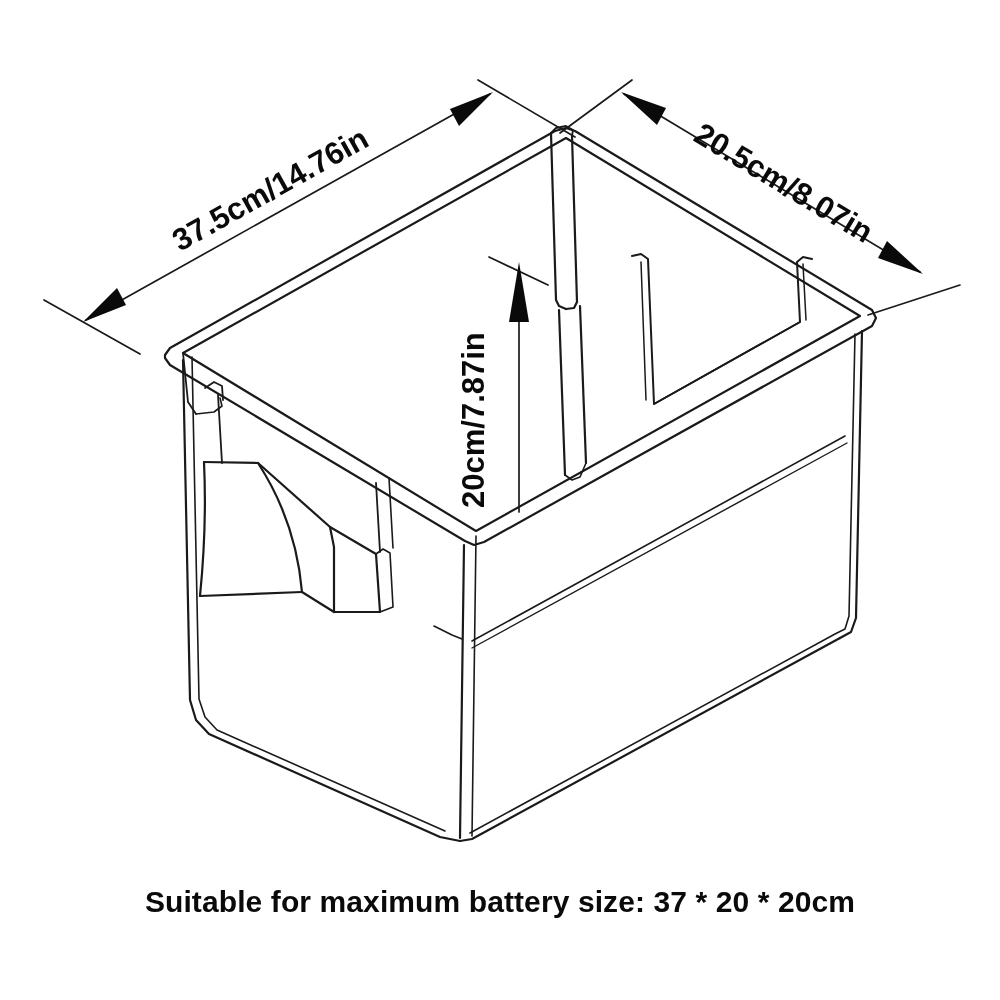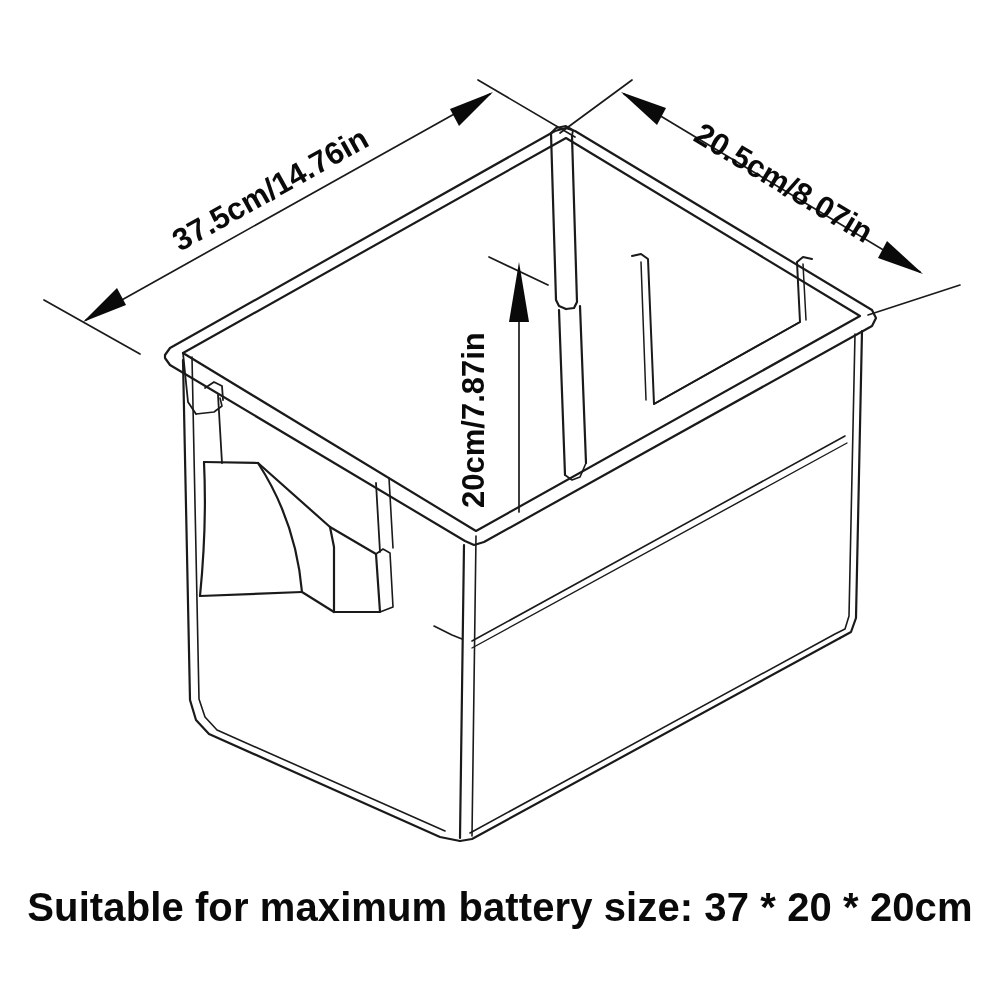--- a/index.html
+++ b/index.html
@@ -31,21 +31,21 @@
   }
   .caption-bar {
     position: absolute;
     left: 0;
     top: 885px;
     width: 1000px;
     text-align: center;
   }
   .caption-text {
     font-family: "Liberation Sans", sans-serif;
-    font-size: 40px;
+    font-size: 30px;
     font-weight: bold;
     color: #0a0a0a;
     letter-spacing: 0.1px;
     white-space: nowrap;
   }
   
   text.dim-label {
     font-family: "Liberation Sans", sans-serif;
     font-weight: bold;
     font-size: 31px;

